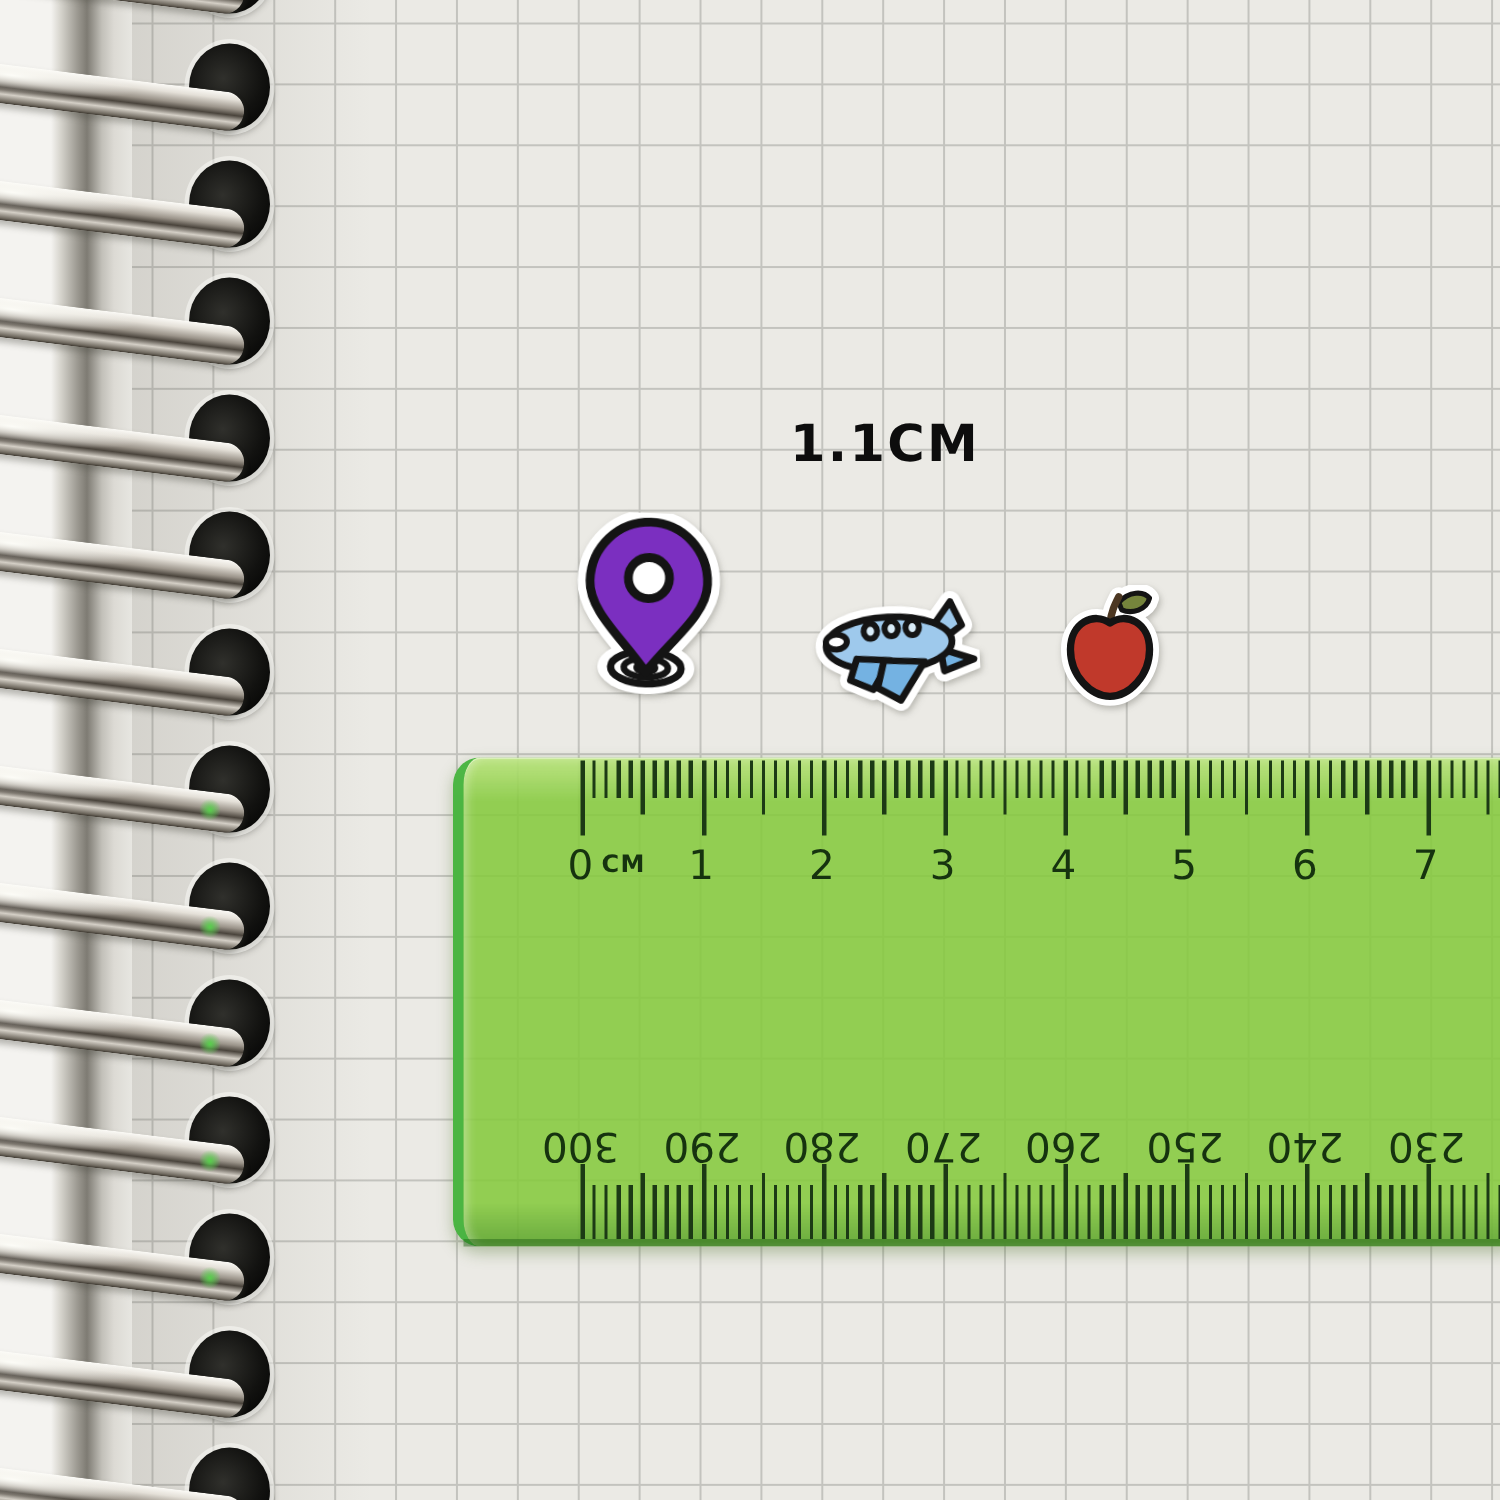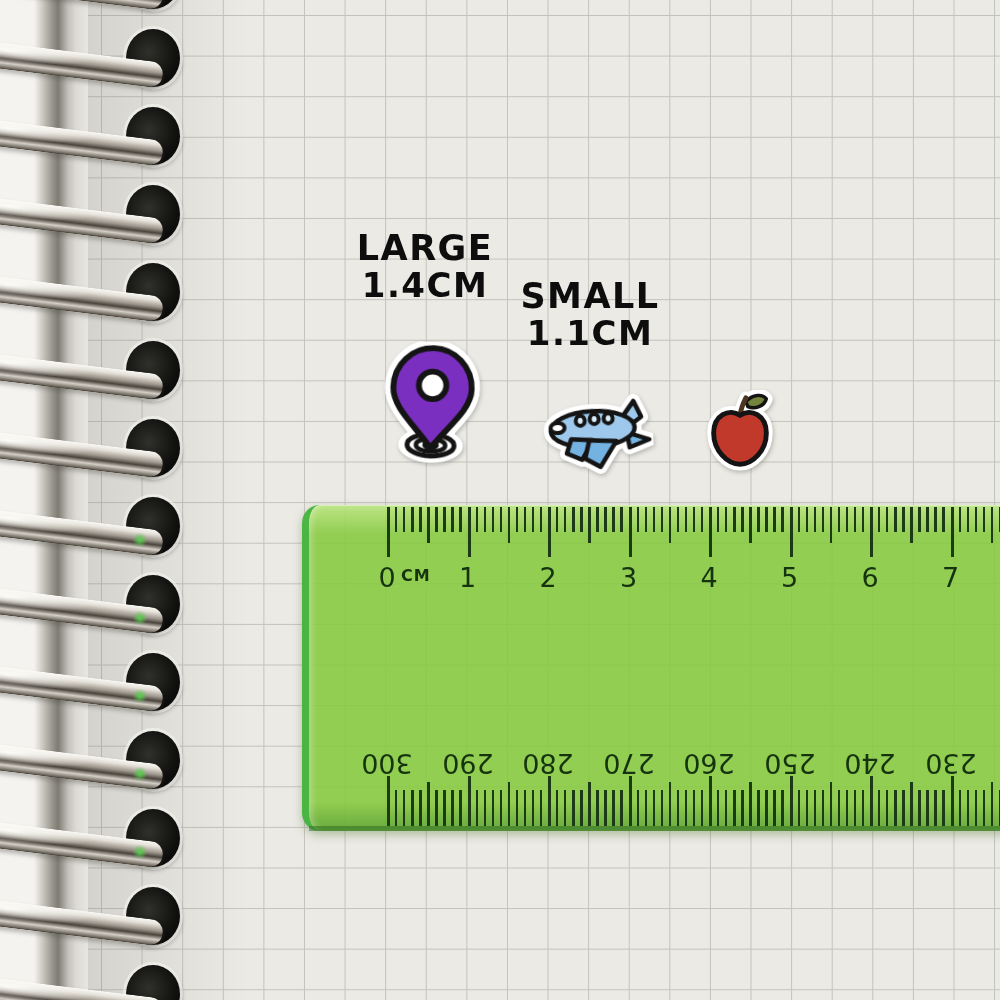--- a/index.html
+++ b/index.html
@@ -138,26 +138,21 @@
       <div class="ring" style="top: 877px;">
         <div class="hole"></div>
         <div class="wire"></div>
       </div>
       <div class="ring" style="top: 955px;">
         <div class="hole"></div>
         <div class="wire"></div>
       </div>
     </div>
 
-  <div class="size-label" style="left:330px;top:230px;width:190px;">
-    <div class="t1">LARGE</div>
-    <div class="t2">1.4CM</div>
-  </div>
   <div class="size-label" style="left:495px;top:278px;width:190px;">
-    <div class="t1">SMALL</div>
     <div class="t2">1.1CM</div>
   </div>
 
   <svg class="sticker" style="left:383px;top:342px;transform:rotate(2deg);" width="98" height="123" viewBox="0 0 100 125">
     <path d="M50,6 C72,6 90,24 90,47 C90,68 66,86 50,108 C34,86 10,68 10,47 C10,24 28,6 50,6 Z" fill="#ffffff" stroke="#ffffff" stroke-width="17" stroke-linejoin="round"></path>
     <ellipse cx="50" cy="105" rx="33" ry="18" fill="#ffffff"></ellipse>
     <ellipse cx="50" cy="105" rx="24" ry="11" fill="none" stroke="#141414" stroke-width="5"></ellipse>
     <ellipse cx="50" cy="105" rx="15" ry="6.5" fill="#ffffff" stroke="#141414" stroke-width="4.5"></ellipse>
     <ellipse cx="50" cy="105" rx="6.5" ry="3" fill="#ffffff" stroke="#141414" stroke-width="4"></ellipse>
     <path d="M50,6 C72,6 90,24 90,47 C90,68 66,86 50,108 C34,86 10,68 10,47 C10,24 28,6 50,6 Z" stroke="#141414" stroke-width="6" stroke-linejoin="round" fill="#7b2fc0"></path>

